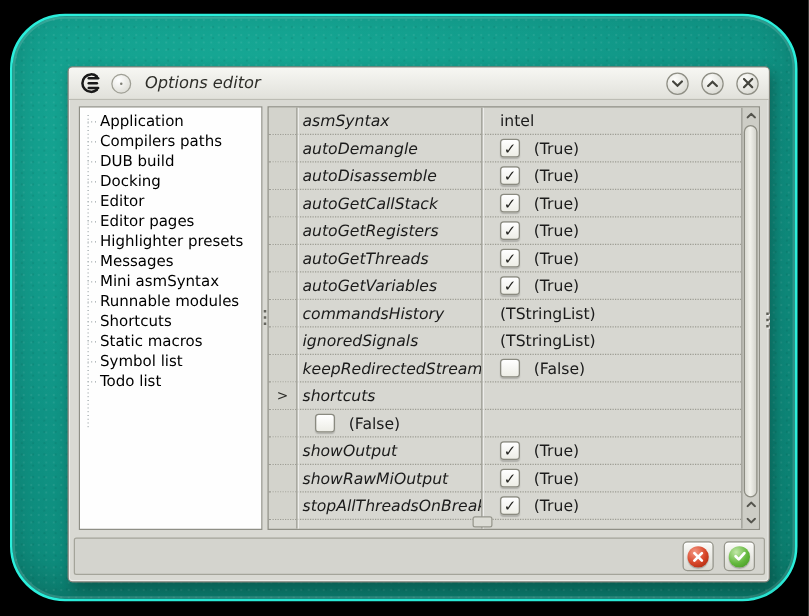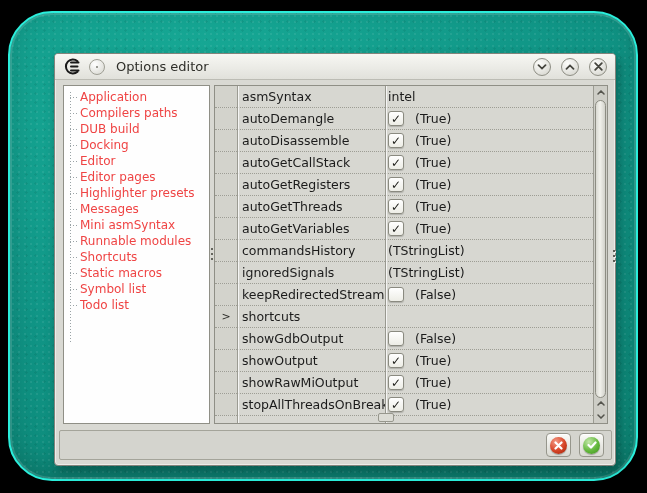--- a/index.html
+++ b/index.html
@@ -49,21 +49,21 @@
     display:flex; align-items:center; padding:0 8px; gap:7px;
   }
   .logo { width:19px; height:17px; display:flex; align-items:center; }
   .menu-btn {
     width:16px; height:16px; border-radius:50%;
     background:radial-gradient(circle at 35% 30%, #ffffff, #d6d6ce);
     border:1px solid #9f9f95;
     display:flex; align-items:center; justify-content:center;
   }
   .menu-btn i { width:2px; height:2px; border-radius:50%; background:#7d7d74; }
-  .title { font-size:13px; color:#2e2e29; margin-left:4px; }
+  .title { font-size:13px; color:#2e2e29; margin-left:4px;font-style:italic; }
   .tb-group { margin-left:auto; display:flex; gap:10px; }
   .tb-btn {
     width:18px; height:18px; border-radius:50%;
     background:radial-gradient(circle at 35% 28%, #fdfdfb, #d2d2ca);
     border:1px solid #8e8e84;
     display:flex; align-items:center; justify-content:center; color:#47473f;
   }
 
   .main { position:relative; height:386px; }
 
@@ -72,42 +72,42 @@
     position:absolute; left:8px; top:5px; width:147px; height:339px;
     background:#fefefe; border:1px solid #8f8f86; overflow:hidden; padding-top:3px;
   }
   .tree-panel::before {
     content:""; position:absolute; left:6px; top:6px; height:252px; width:1px;
     background-image:linear-gradient(#9aa3a6 1px, transparent 1px); background-size:1px 3px;
   }
   .tree-item { height:16px; display:flex; align-items:center; padding-left:6px; position:relative; }
   .twig { width:7px; height:1px; flex:none;
     background-image:linear-gradient(90deg,#9aa3a6 1px, transparent 1px); background-size:3px 1px; }
-  .tree-item .lbl { font-size:12px; line-height:14px; color:#ef4444; padding:0 3px; border-radius:3px; white-space:nowrap; }
+  .tree-item .lbl { font-size:12px; line-height:14px; color:#000000; padding:0 3px; border-radius:3px; white-space:nowrap; }
   .tree-item.selected .lbl {
     background:linear-gradient(#b9d0dc,#9cbac9);
     box-shadow:inset 0 0 0 1px #7e9dae;
     color:#13242e;
   }
 
   
   .splitter-dots { position:absolute; left:156px; top:168px; width:3px; display:flex; flex-direction:column; gap:3px; z-index:5; }
   .splitter-dots i { width:2px; height:2px; background:#65655e; }
 
   
   .grid-panel {
     position:absolute; left:159px; top:5px; width:394px; height:339px;
     background:#d7d7d1; border:1px solid #8f8f86; overflow:hidden;
   }
   .rows { position:absolute; left:0; top:0; right:14px; bottom:0; }
   .grid-row { height:22px; display:flex; align-items:center; border-bottom:1px dotted #9d9d94; }
   .cell-gutter { width:22px; flex:none; align-self:stretch; display:flex; align-items:center; justify-content:center;
     font-size:11px; color:#2c2c28; background:#d3d3cc; }
-  .cell-name { width:148px; flex:none; padding-left:5px; font-size:12.5px; color:#1b1b1b; white-space:nowrap; overflow:hidden; }
-  .cell-value { flex:1; padding-left:3px; font-size:12.5px; color:#1b1b1b; display:flex; align-items:center; white-space:nowrap; }
+  .cell-name { width:148px; flex:none; padding-left:5px; font-size:12.5px; color:#1b1b1b; white-space:nowrap; overflow:hidden;font-style:italic; }
+  .cell-value { flex:1; padding-left:15px; font-size:12.5px; color:#1b1b1b; display:flex; align-items:center; white-space:nowrap; }
   .cb {
     width:16px; height:15px; flex:none; margin-right:11px;
     border-radius:3px; border:1px solid #8a8a80;
     background:linear-gradient(#ffffff,#ededE6);
     box-shadow:0 1px 1px rgba(0,0,0,.18);
     display:flex; align-items:center; justify-content:center;
     font-size:12px; font-weight:bold; color:#21211d; line-height:1;
   }
   .vline-gutter { position:absolute; left:22px; top:0; bottom:0; width:1px; background:#9b9b92; box-shadow:1px 0 0 rgba(255,255,255,.75); z-index:2; }
   .vline-split  { position:absolute; left:170px; top:0; bottom:0; width:1px; background:#98988f; box-shadow:1px 0 0 rgba(255,255,255,.75); z-index:2; }
@@ -330,21 +330,20 @@
                 <span class="cb"></span>
                 <span>(False)</span>
               </span>
             </div>
             <div class="grid-row">
               <span class="cell-gutter">&gt;</span>
               <span class="cell-name">shortcuts</span>
             </div>
             <div class="grid-row">
               <span class="cell-gutter"></span>
-              <span class="cell-name">showGdbOutput</span>
               <span class="cell-value">
                 <span class="cb"></span>
                 <span>(False)</span>
               </span>
             </div>
             <div class="grid-row">
               <span class="cell-gutter"></span>
               <span class="cell-name">showOutput</span>
               <span class="cell-value">
                 <span class="cb">✓</span>

